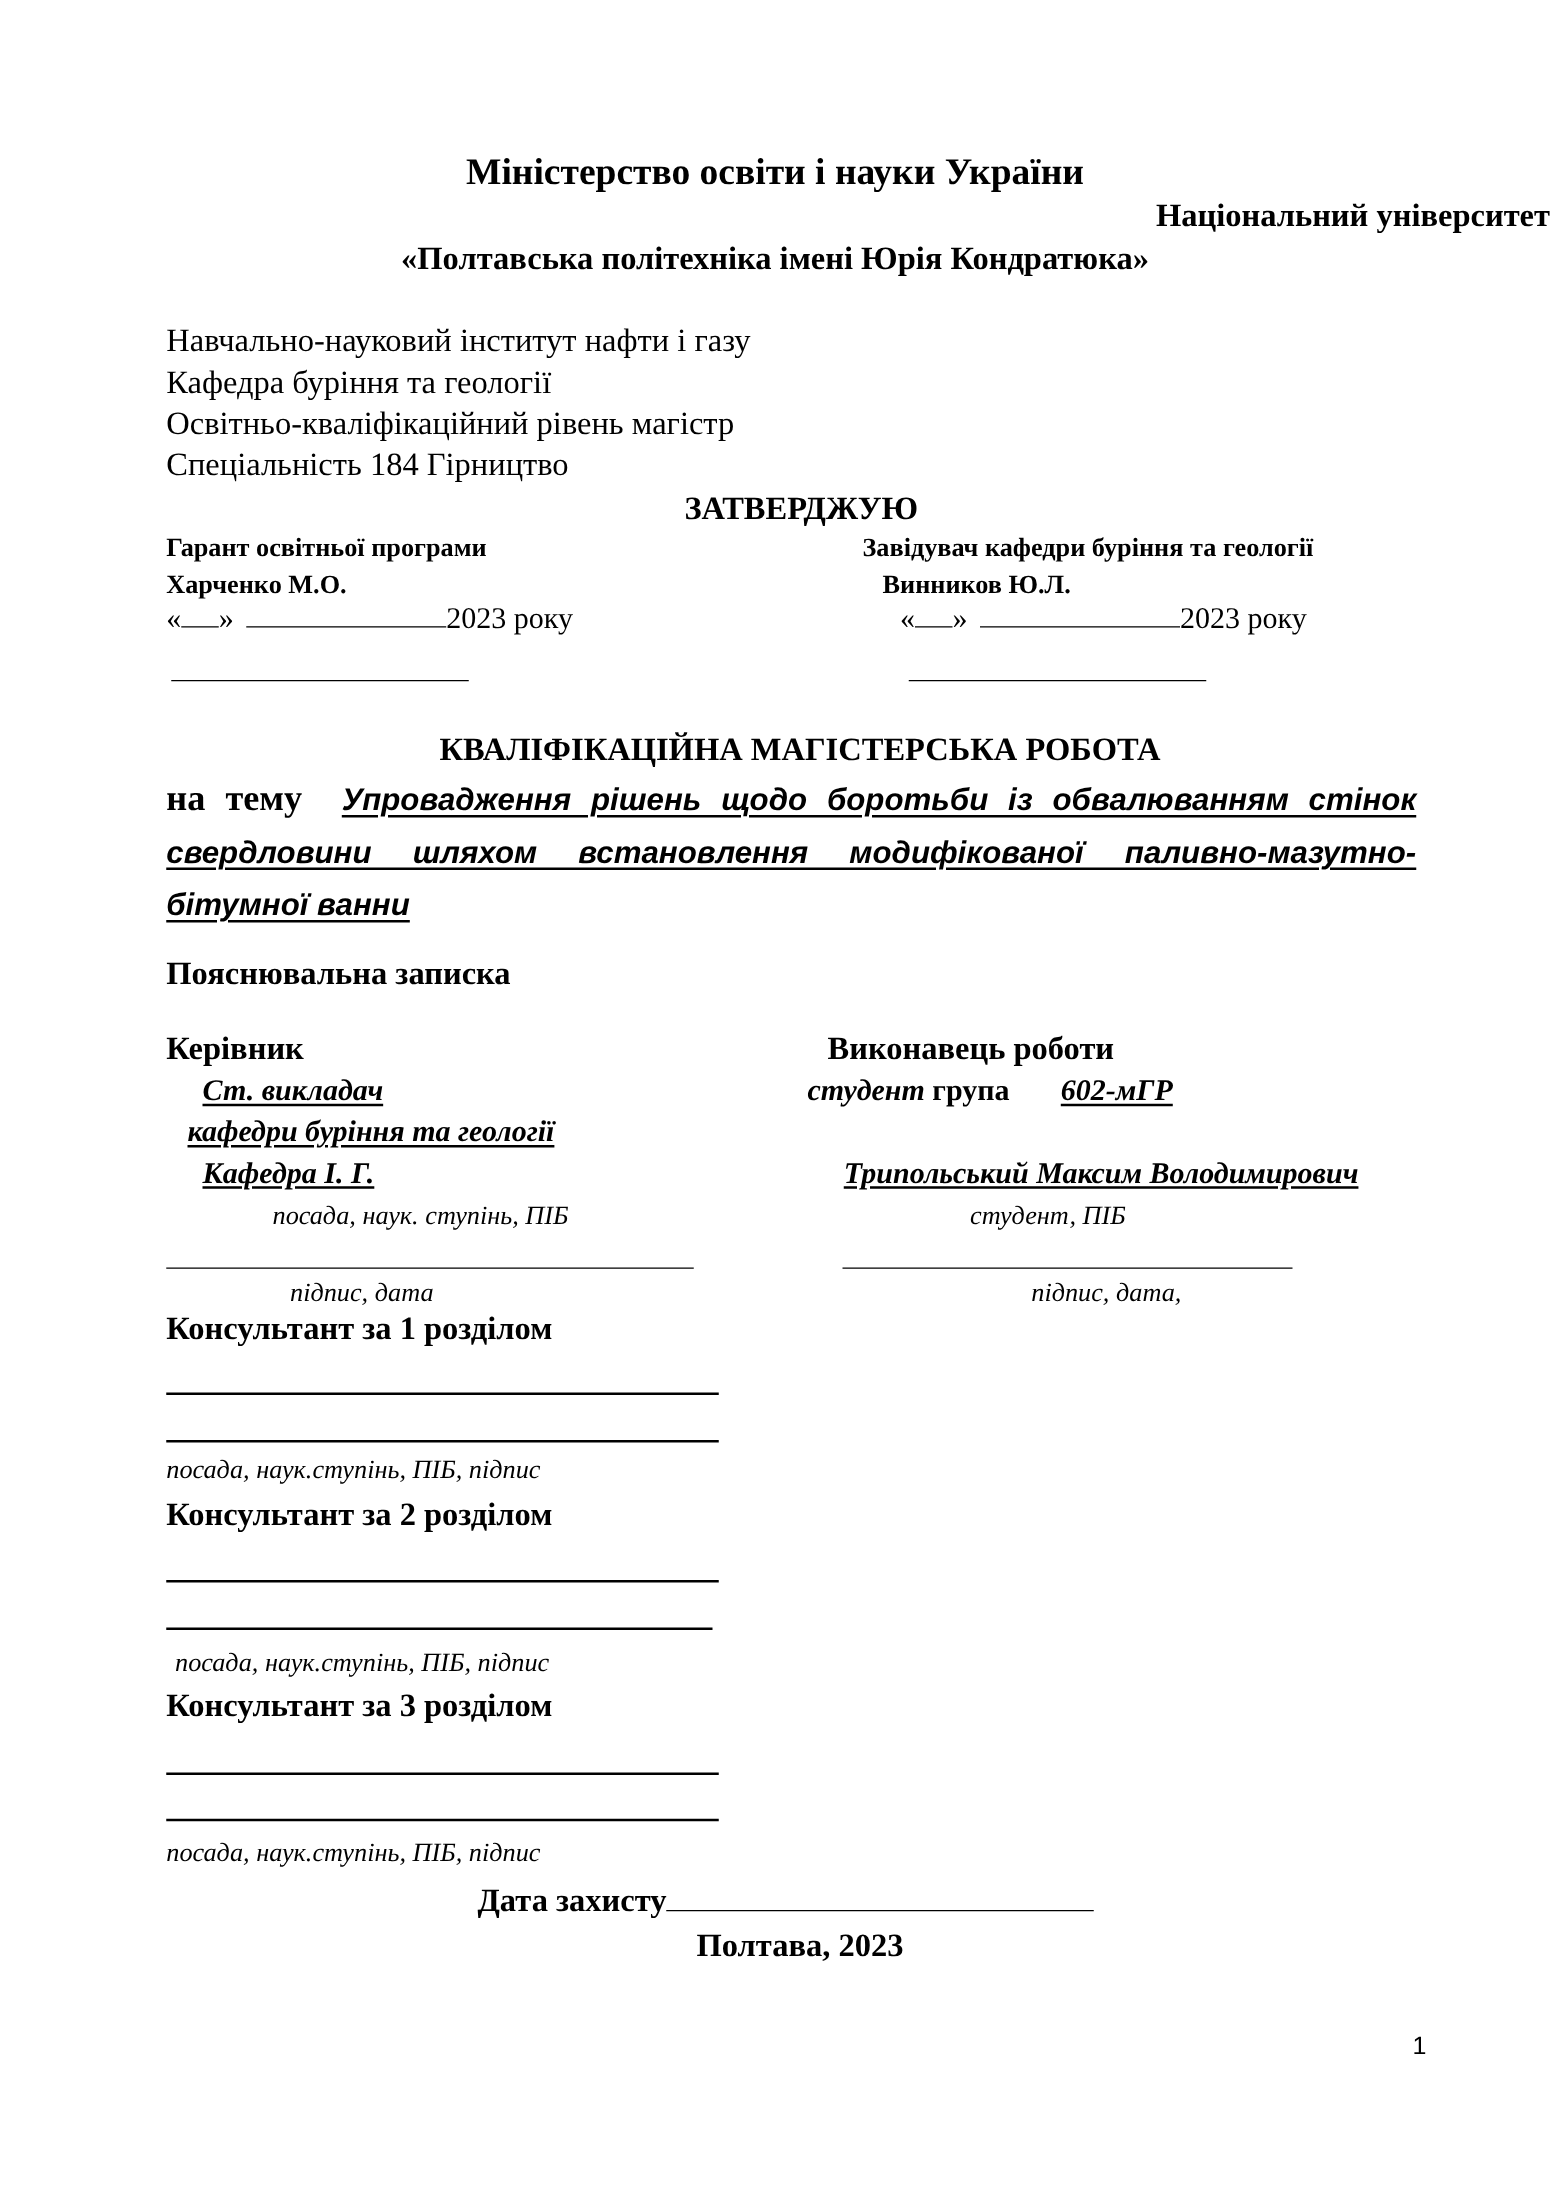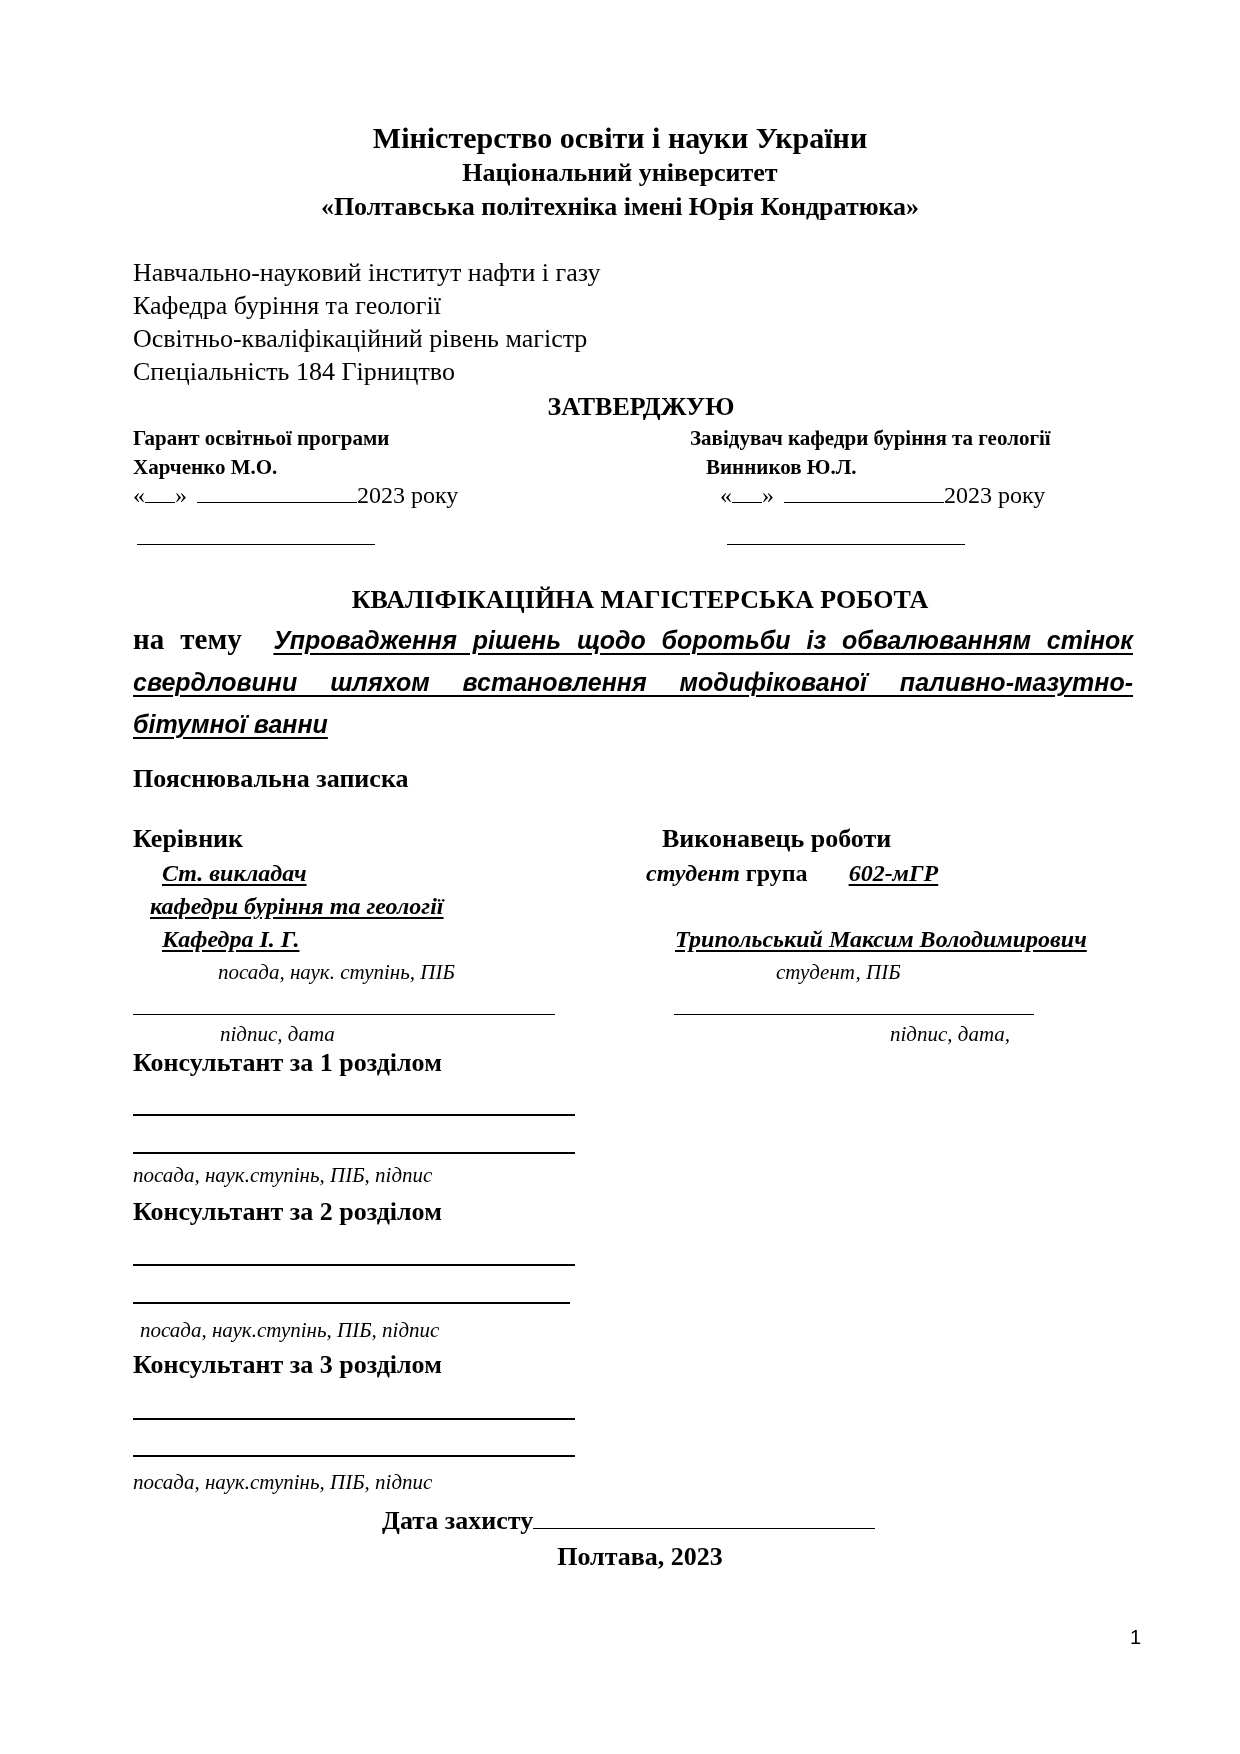--- a/index.html
+++ b/index.html
@@ -16,21 +16,21 @@
     .line { position: absolute; border-bottom: 2px solid #000; height: 0; }
     .topic { position: absolute; left: 133px; width: 1000px; font-family: "Liberation Sans", sans-serif; font-style: italic; font-weight: bold; font-size: 25px; line-height: 42px; text-align: justify; text-align-last: left; }
     .topic .lbl { font-family: Liberation Serif, serif; font-style: normal; font-size: 29px; }
     .topic .t { text-decoration: underline; text-decoration-thickness: 2px; text-underline-offset: 4px; }
     .pagenum { font-family: "Liberation Sans", sans-serif; font-size: 20px; }
   </style>
 </head>
 <body>
 
 <div class="abs center b f30" style="top:121px;">Міністерство освіти і науки України</div>
-<div class="abs center b f26" style="top:158px;">Національний університет</div>
+<div class="abs center b f26" style="top:158px;text-align:right;">Національний університет</div>
 <div class="abs center b f26" style="top:192px;">«Полтавська політехніка імені Юрія Кондратюка»</div>
 
 <div class="abs f26" style="left:133px; top:258px;">Навчально-науковий інститут нафти і газу</div>
 <div class="abs f26" style="left:133px; top:291px;">Кафедра буріння та геології</div>
 <div class="abs f26" style="left:133px; top:324px;">Освітньо-кваліфікаційний рівень магістр</div>
 <div class="abs f26" style="left:133px; top:357px;">Спеціальність 184 Гірництво</div>
 
 <div class="abs center b f26" style="top:392px;margin-left:21px;">ЗАТВЕРДЖУЮ</div>
 
 <div class="abs b f21" style="left:133px; top:426px;">Гарант освітньої програми</div>
@@ -56,31 +56,31 @@
 </div>
 
 <div class="abs b f26" style="left:133px; top:764px;">Пояснювальна записка</div>
 
 <div class="abs b f26" style="left:133px; top:824px;">Керівник</div>
 <div class="abs b i u f24" style="left:133px; top:860px; padding-right:0;"><span>Ст. викладач</span><span style="display:inline-block; width:115px;"></span></div>
 <div class="abs b i u f24" style="left:121px; top:893px;">кафедри буріння та геології</div>
 <div class="abs b i u f24" style="left:133px; top:926px;">Кафедра І. Г.</div>
 <div class="abs i f21" style="left:218px; top:960px;">посада, наук. ступінь, ПІБ</div>
 <div class="line" style="left:133px; top:1014px; width:422px; border-bottom-width:1.5px;"></div>
-<div class="abs i f21" style="left:220px; top:1022px;">підпис, дата</div>
+<div class="abs i f21" style="left:232px; top:1022px;">підпис, дата</div>
 
 <div class="abs b f26" style="left:662px; top:824px;">Виконавець роботи</div>
 <div class="abs f24" style="left:646px; top:860px;">
   <span class="b i">студент</span>
   <span class="b">група</span><span class="b i u" style="padding-left:12px; padding-right:8px;">602-мГР</span>
 </div>
 <div class="abs b i u f24" style="left:646px; top:926px;">Трипольський Максим Володимирович</div>
 <div class="abs i f21" style="left:776px; top:960px;">студент, ПІБ</div>
 <div class="line" style="left:674px; top:1014px; width:360px; border-bottom-width:1px;"></div>
-<div class="abs i f21" style="left:890px; top:1022px;">підпис, дата,</div>
+<div class="abs i f21" style="left:825px; top:1022px;">підпис, дата,</div>
 
 <div class="abs b f26" style="left:133px; top:1048px;">Консультант за 1 розділом</div>
 <div class="line" style="left:133px; top:1114px; width:442px;"></div>
 <div class="line" style="left:133px; top:1152px; width:442px;"></div>
 <div class="abs i f21" style="left:133px; top:1163px;">посада, наук.ступінь, ПІБ, підпис</div>
 
 <div class="abs b f26" style="left:133px; top:1197px;">Консультант за 2 розділом</div>
 <div class="line" style="left:133px; top:1264px; width:442px;"></div>
 <div class="line" style="left:133px; top:1302px; width:437px;"></div>
 <div class="abs i f21" style="left:140px; top:1318px;">посада, наук.ступінь, ПІБ, підпис</div>

